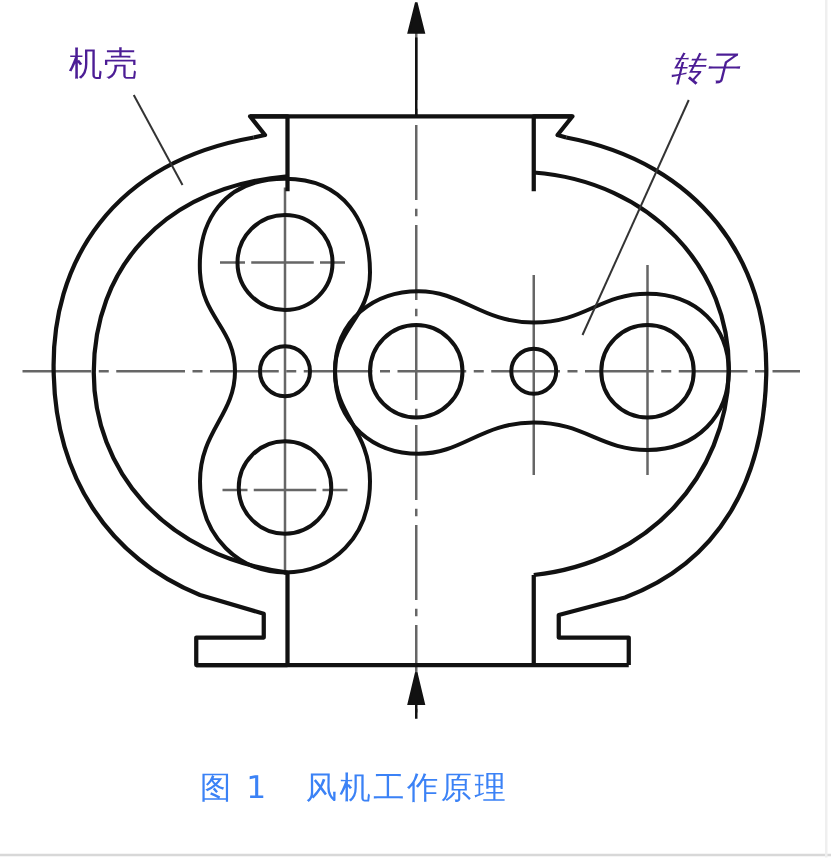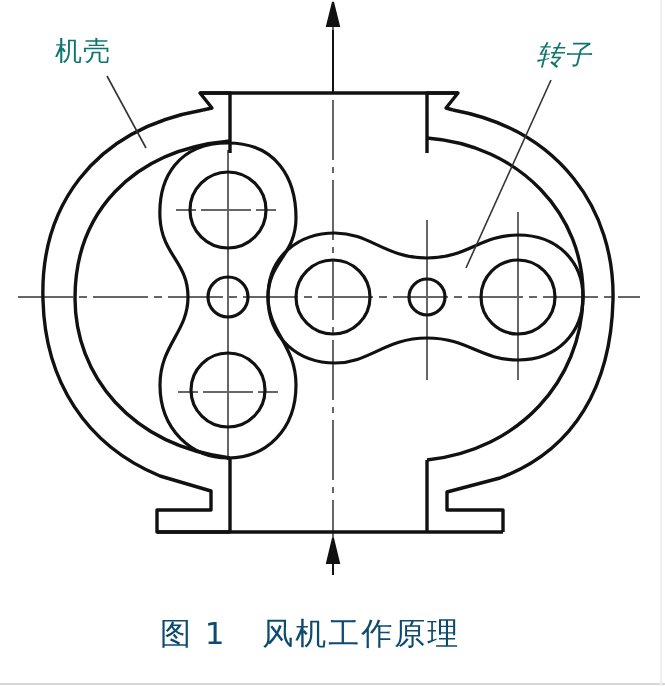--- a/index.html
+++ b/index.html
@@ -1,19 +1,19 @@
 <!DOCTYPE html>
 <html><head>
   <meta charset="utf-8">
   <style>
     html, body { margin: 0; padding: 0; background: #ffffff; }
     body { width: 665px; height: 686px; position: relative; overflow: hidden; font-family: "DejaVu Sans", sans-serif; }
     #figure { position: absolute; left: 0; top: 0; width: 665px; height: 686px; }
-    .label { position: absolute; font-family: "DejaVu Sans", sans-serif; color: #0f766e; font-size: 27px; letter-spacing: 1px; }
-    #caption { position: absolute; left: 160px; top: 613px; font-family: "DejaVu Sans", sans-serif; font-size: 31px; color: #0c4a6e; letter-spacing: 2px; white-space: pre; }
+    .label { position: absolute; font-family: "DejaVu Sans", sans-serif; color: #4c1d95; font-size: 27px; letter-spacing: 1px; }
+    #caption { position: absolute; left: 160px; top: 613px; font-family: "DejaVu Sans", sans-serif; font-size: 25px; color: #3b82f6; letter-spacing: 2px; white-space: pre; }
     #bottom-rule { position: absolute; left: 0; top: 683px; width: 665px; height: 2px; background: #d8d8d8; }
     #right-rule { position: absolute; left: 660px; top: 0; width: 2px; height: 686px; background: #efefef; }
   </style>
 </head>
 <body>
 
 <svg id="figure" viewBox="0 0 665 686" xmlns="http://www.w3.org/2000/svg">
 
   <g stroke="#666" stroke-width="2" fill="none">
     <line x1="18" y1="297" x2="640" y2="297" stroke-dasharray="55 6 8 6"></line>

